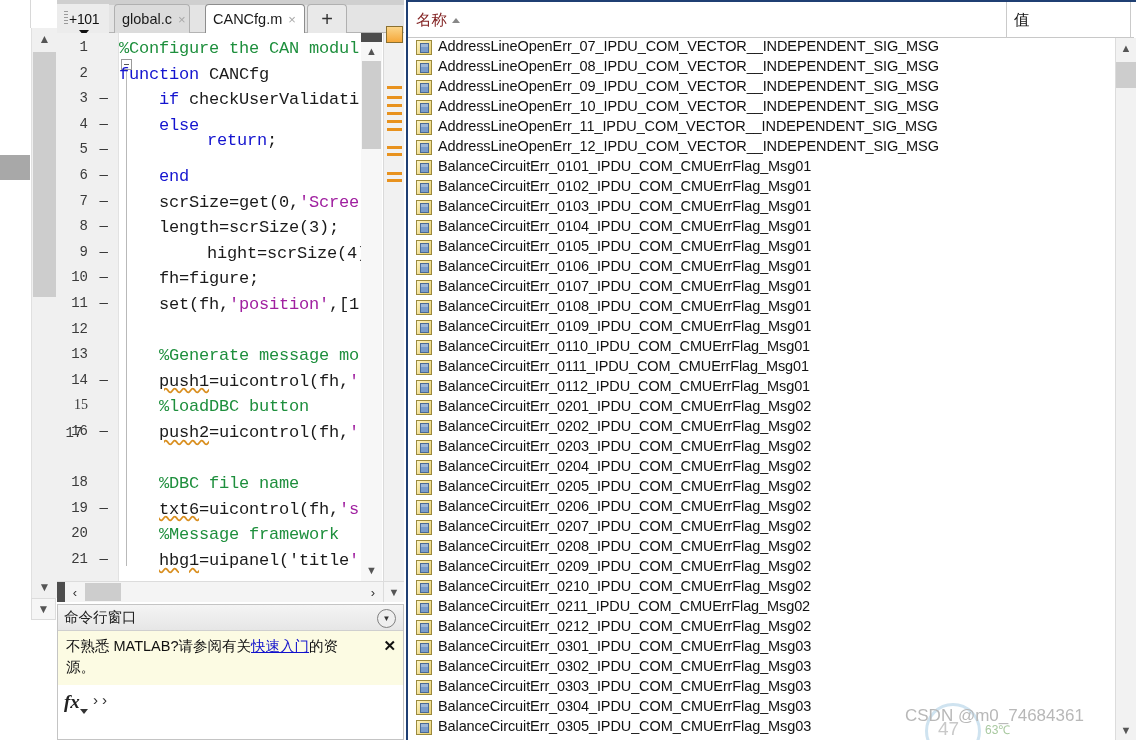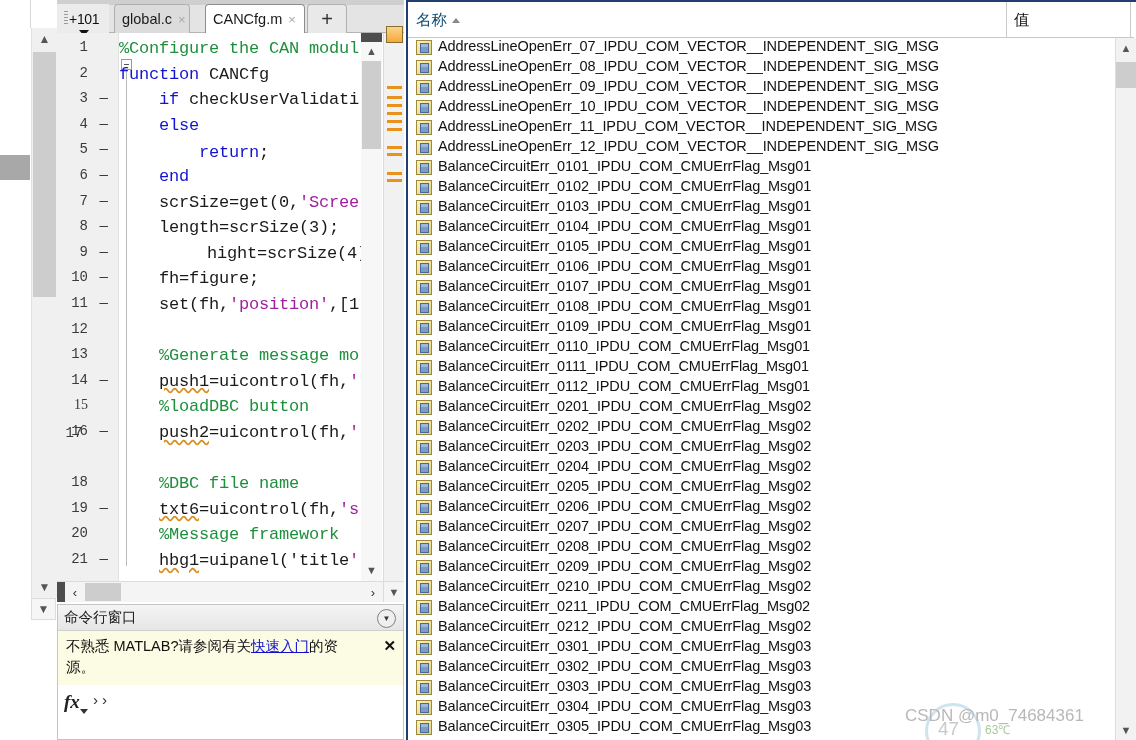--- a/index.html
+++ b/index.html
@@ -85,21 +85,21 @@
   #cmd-banner .cls{position:absolute;right:7px;top:6px;font-size:15px;color:#111;font-weight:bold;}
   #cmd-body{position:absolute;left:0;top:80px;width:345px;height:54px;background:#fff;}
   #cmd-body .fx{position:absolute;left:6px;top:6px;font-family:"Liberation Serif",serif;font-style:italic;font-weight:bold;font-size:19px;color:#222;}
   #cmd-body .fxc{position:absolute;left:22px;top:24px;width:0;height:0;border-left:4px solid transparent;border-right:4px solid transparent;border-top:5px solid #333;}
   #cmd-body .pr{position:absolute;left:33px;top:8px;font-family:"Liberation Mono",monospace;font-size:15px;color:#333;}
 
   
   #ws{position:absolute;left:406px;top:0;width:730px;height:740px;background:#ffffff;
       border-left:2px solid #1f3f73;border-top:2px solid #1f3f73;box-sizing:border-box;}
   #ws-head{position:absolute;left:0;top:0;width:726px;height:36px;background:#ffffff;border-bottom:1px solid #c8c8c8;box-sizing:border-box;}
-  #ws-head .col-name{position:absolute;left:8px;top:8px;font-size:15.5px;color:#0c4a6e;}
+  #ws-head .col-name{position:absolute;left:8px;top:8px;font-size:15.5px;color:#7f1d1d;}
   #ws-head .sortcaret{display:inline-block;margin-left:5px;width:0;height:0;border-left:4px solid transparent;border-right:4px solid transparent;border-bottom:5px solid #888;vertical-align:middle;}
   #ws-head .divider{position:absolute;left:598px;top:0;width:1px;height:36px;background:#cacaca;}
   #ws-head .col-val{position:absolute;left:606px;top:8px;font-size:15.5px;color:#111;}
   #ws-head .divider2{position:absolute;left:722px;top:0;width:1px;height:36px;background:#cacaca;}
 
   #ws-rows{position:absolute;left:0;top:36px;width:604px;height:702px;overflow:hidden;}
   .row{position:relative;height:20px;}
   .row .ico{position:absolute;left:8px;top:2px;width:16px;height:15px;
      background:linear-gradient(135deg,#fdf3c0,#e8cf72);border:1px solid #9b8a3c;box-sizing:border-box;}
   .row .ico:before{content:"";position:absolute;left:3px;top:2px;width:9px;height:5px;background:#9fb8d8;border:1px solid #4a6a96;box-sizing:border-box;}
@@ -190,21 +190,21 @@
       </div>
     <div id="foldcol">
       <div id="foldbox"></div>
       <div id="foldline"></div>
     </div>
     <div id="code">
         <div class="cl" style="top: 6px;"><span class="cm">%Configure the CAN modul</span></div>
         <div class="cl" style="top: 31.6px;"><span class="kw">function</span> CANCfg</div>
         <div class="cl" style="top: 57.2px;">    <span class="kw">if</span> checkUserValidati</div>
         <div class="cl" style="top: 82.8px;">    <span class="kw">else</span></div>
-        <div class="cl" style="top: 110px;">        <span class="kw">return</span>;</div>
+        <div class="cl" style="top: 98px; padding-left: 8px;">        <span class="kw">return</span>;</div>
         <div class="cl" style="top: 134px;">    <span class="kw">end</span></div>
         <div class="cl" style="top: 159.6px;">    scrSize=get(0,<span class="st">'Scree</span></div>
         <div class="cl" style="top: 185.2px;">    length=scrSize(3);</div>
         <div class="cl" style="top: 210.8px; margin-left: 48px;">    hight=scrSize(4);</div>
         <div class="cl" style="top: 236.4px;">    fh=figure;</div>
         <div class="cl" style="top: 262px;">    set(fh,<span class="st">'position'</span>,[1</div>
         <div class="cl" style="top: 287.6px;"></div>
         <div class="cl" style="top: 313.2px;"><span class="cm">    %Generate message mo</span></div>
         <div class="cl" style="top: 338.8px;">    <span class="wv">push1</span>=uicontrol(fh,<span class="st">'</span></div>
         <div class="cl" style="top: 364.4px;"><span class="cm">    %loadDBC button</span></div>

